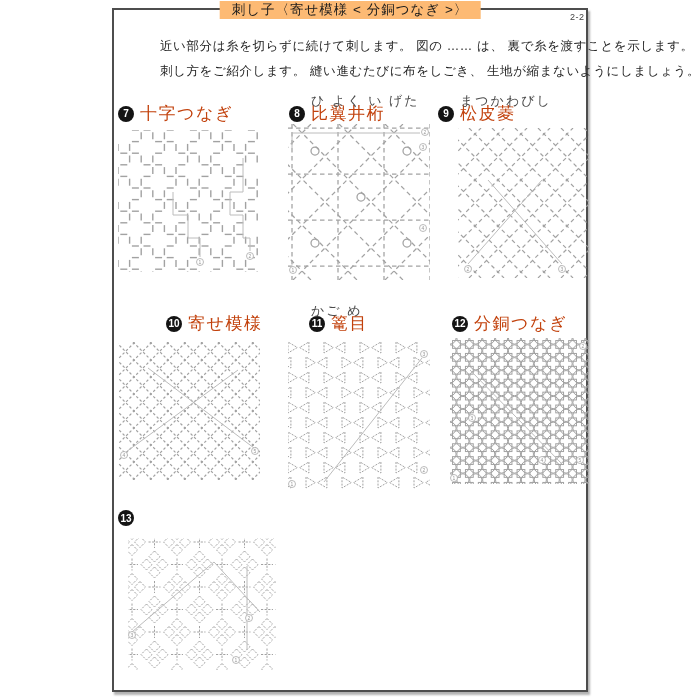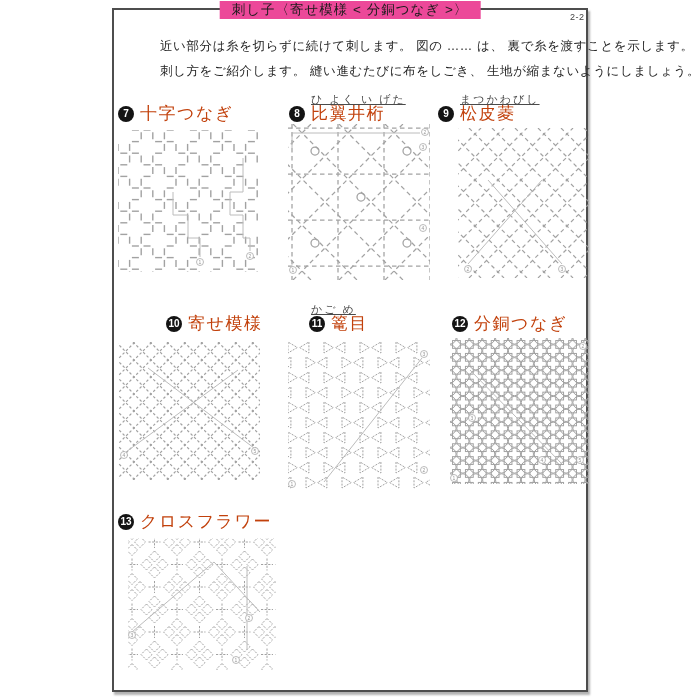--- a/index.html
+++ b/index.html
@@ -1,32 +1,32 @@
 <!DOCTYPE html>
 <html><head>
 <meta charset="utf-8">
 <style>
   html,body{margin:0;padding:0;background:#ffffff;}
   .page{position:relative;width:700px;height:700px;background:#ffffff;overflow:hidden;
         font-family:"Liberation Sans","DejaVu Sans",sans-serif;color:#222;}
   .frame{position:absolute;left:112px;top:8px;width:476px;height:684px;
          border:2px solid #4d4d4d;box-shadow:2px 3px 2px rgba(0,0,0,0.30);box-sizing:border-box;}
   .doc-title{position:absolute;left:350px;top:1px;transform:translateX(-50%);
-             background:#ec4899;padding:0 12px;font-size:13.5px;letter-spacing:1px;
+             background:#fdba74;padding:0 12px;font-size:13.5px;letter-spacing:1px;
              color:#1c1c1c;white-space:nowrap;}
   .page-num{position:absolute;left:570px;top:12px;font-size:9px;color:#444;letter-spacing:0.5px;}
   .intro{position:absolute;left:160px;top:34px;font-size:12.5px;line-height:25px;
          letter-spacing:0.6px;color:#1e1e1e;white-space:nowrap;}
   .head{position:absolute;height:20px;white-space:nowrap;}
   .hrow{display:flex;align-items:center;}
   .badge{display:inline-flex;align-items:center;justify-content:center;
          width:16px;height:16px;border-radius:50%;background:#141414;color:#fff;
          font-size:10px;font-weight:bold;margin-right:6px;flex:0 0 auto;}
   .pname{font-size:17px;color:#c2410c;letter-spacing:1.5px;}
-  .furi{position:absolute;top:-10px;left:22px;font-size:11px;color:#4a4a4a;letter-spacing:2px;text-decoration:underline;}
+  .furi{position:absolute;top:-10px;left:22px;font-size:13px;color:#4a4a4a;letter-spacing:2px;}
   svg.diagram{position:absolute;overflow:hidden;}
   #head-p7 {left:118px;top:102px;}
   #head-p8 {left:289px;top:102px;}
   #head-p9 {left:438px;top:102px;}
   #head-p10{left:118px;top:312px;margin-left:48px;}
   #head-p11{left:289px;top:312px;padding-left:20px;}
   #head-p12{left:452px;top:312px;}
   #head-p13{left:118px;top:510px;}
   #dia-p7 {left:118px;top:130px;width:140px;height:142px;}
   #dia-p8 {left:288px;top:124px;width:142px;height:156px;}
@@ -87,21 +87,20 @@
     <div class="furi"></div>
     <div class="hrow">
         <span class="badge">12</span>
         <span class="pname">分銅つなぎ</span>
       </div>
   </div>
   <div class="head" id="head-p13">
     <div class="furi"></div>
     <div class="hrow">
         <span class="badge">13</span>
-        <span class="pname">クロスフラワー</span>
       </div>
   </div>
 
   <svg class="diagram" id="dia-p7" viewBox="0 0 140 142">
       <line x1="-9.3" y1="-11.6" x2="-2.3" y2="-11.6" stroke="#a2a2a2" fill="none" stroke-width="1.4"></line>
       <line x1="0" y1="-9.3" x2="0" y2="-2.3" stroke="#a2a2a2" fill="none" stroke-width="1.4"></line>
       <line x1="2.3" y1="-11.6" x2="9.3" y2="-11.6" stroke="#a2a2a2" fill="none" stroke-width="1.4"></line>
       <line x1="11.6" y1="-9.3" x2="11.6" y2="-2.3" stroke="#a2a2a2" fill="none" stroke-width="1.4"></line>
       <line x1="23.2" y1="-9.3" x2="23.2" y2="-2.3" stroke="#a2a2a2" fill="none" stroke-width="1.4"></line>
       <line x1="25.5" y1="-11.6" x2="32.5" y2="-11.6" stroke="#a2a2a2" fill="none" stroke-width="1.4"></line>

